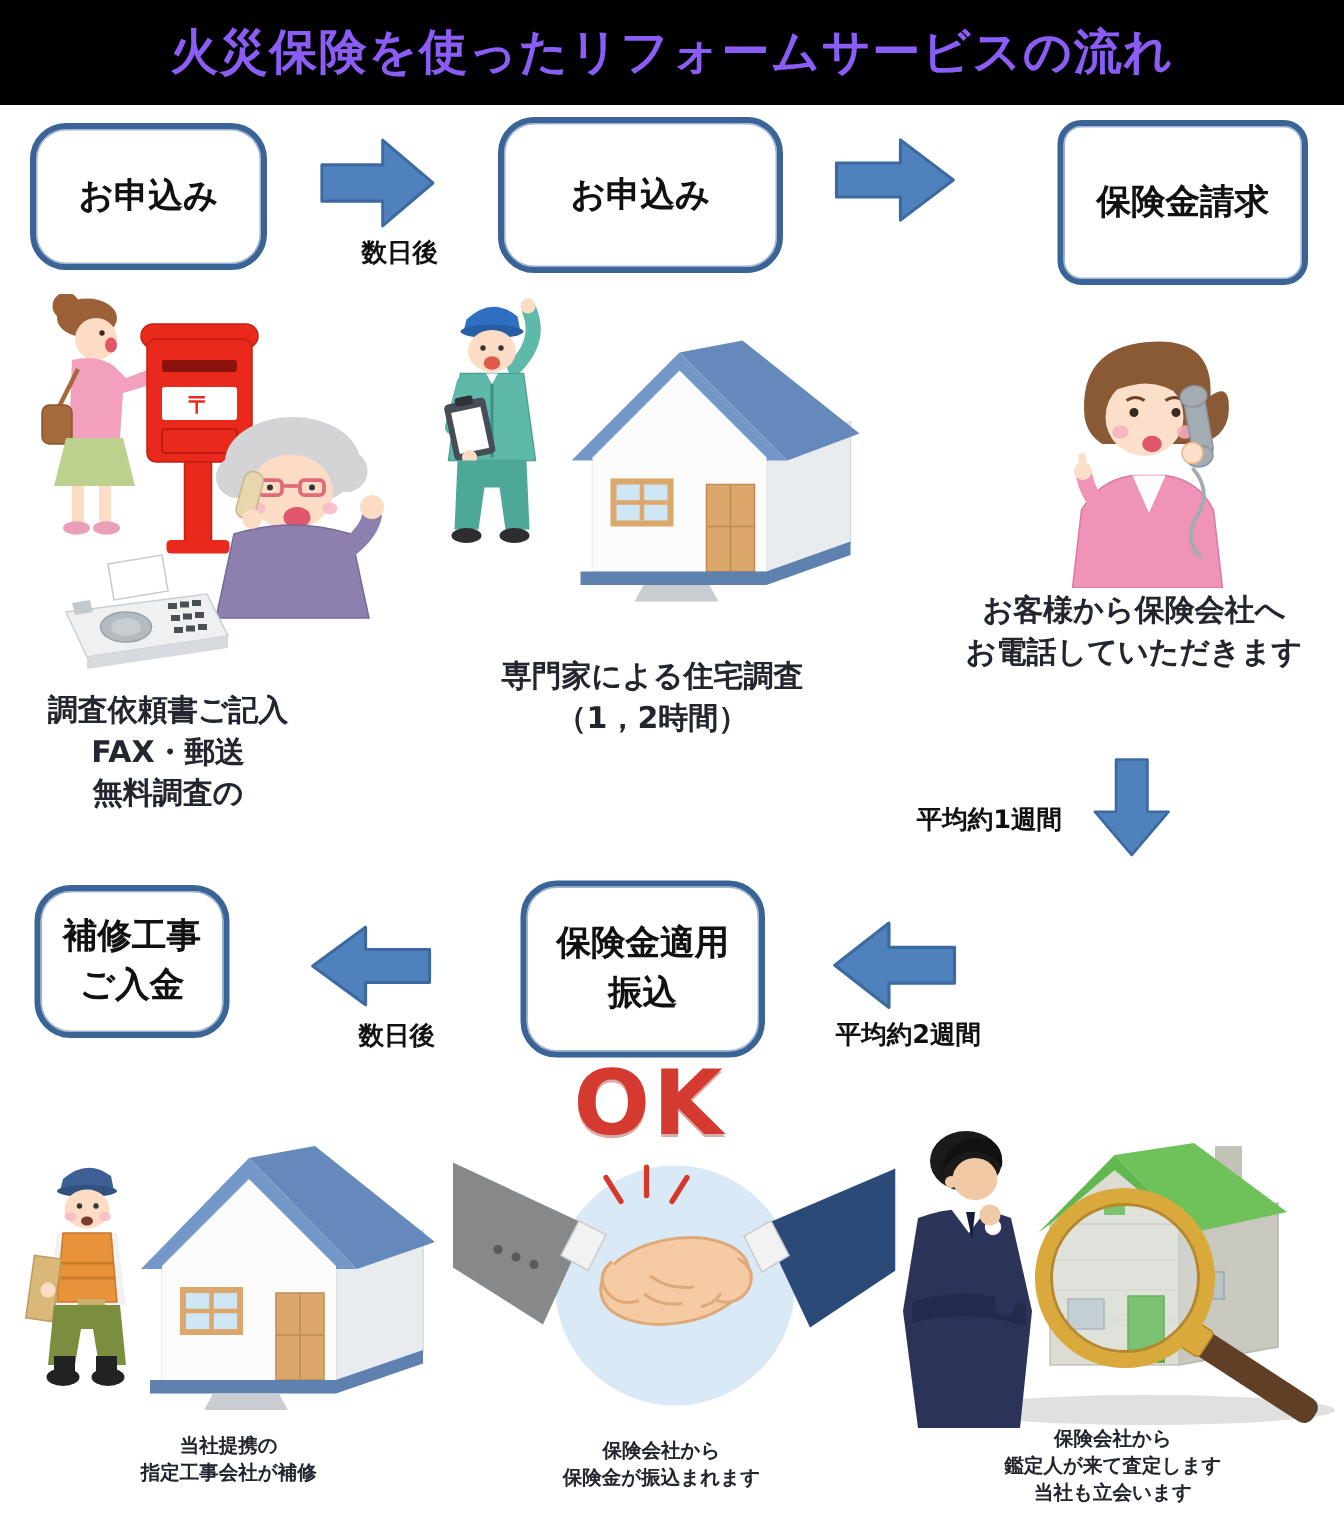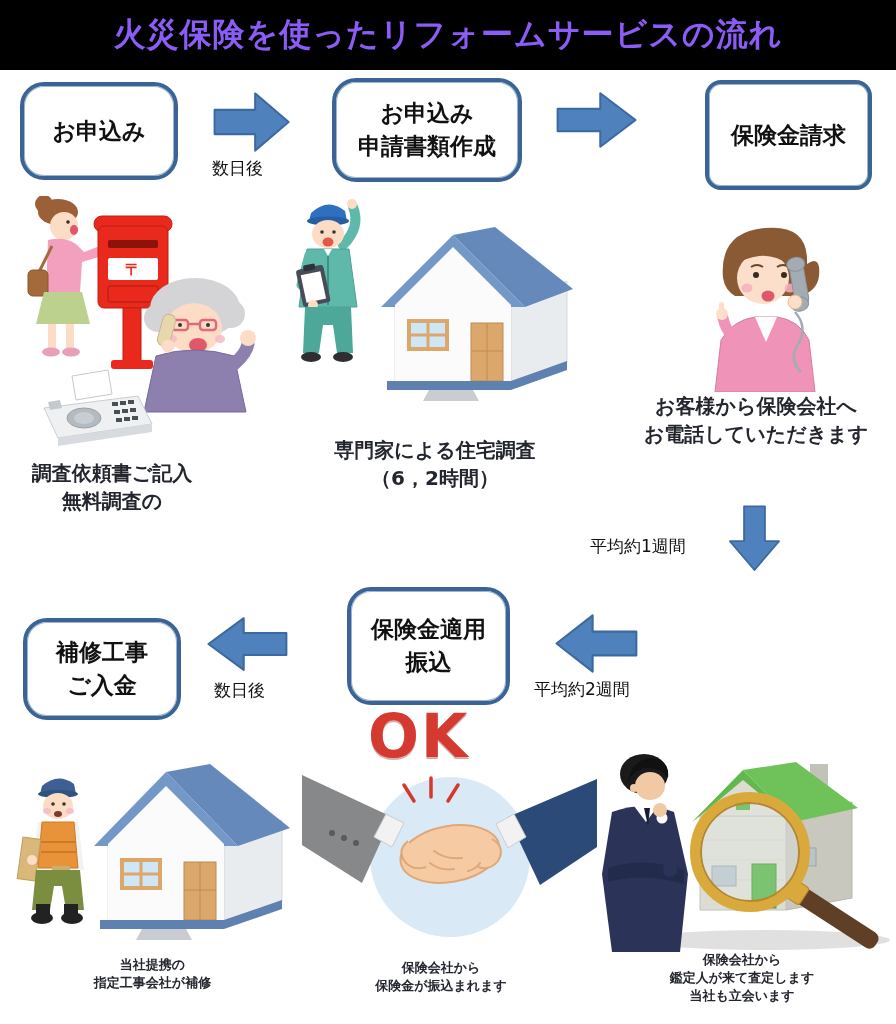--- a/index.html
+++ b/index.html
@@ -12,32 +12,32 @@
   .title-bar h1 { color:#8b5cf6; font-size:32px; font-weight:bold; white-space:nowrap; letter-spacing:1px; }
 
   .flow-box { position:absolute; background:#ffffff; border:4px solid #3a6496; border-radius:24px;
     display:flex; flex-direction:column; align-items:center; justify-content:center;
     text-align:center; font-weight:bold; color:#111111; font-size:23px; line-height:1.42;
     box-shadow:inset 0 0 0 1px #9db3cf; }
 
   .arrow { position:absolute; }
   .arrow svg { display:block; width:100%; height:100%; }
 
-  .arrow-label { position:absolute; font-weight:normal; font-size:17px; color:#111111;
-    text-align:left; white-space:nowrap; }
+  .arrow-label { position:absolute; font-weight:bold; font-size:17px; color:#111111;
+    text-align:right; white-space:nowrap; }
 
   .caption { position:absolute; font-weight:bold; color:#23262e; text-align:center;
     font-size:20px; line-height:1.38; }
   .caption.small { font-size:13px; }
 
   .illus { position:absolute; }
   .illus svg { display:block; width:100%; height:100%; }
 
   .ok-label { position:absolute; left:368px; top:700px; width:130px; height:72px;
-    color:#d43a2f; font-size:60px; font-weight:800; text-align:left; line-height:72px;
+    color:#d43a2f; font-size:60px; font-weight:800; text-align:center; line-height:72px;
     letter-spacing:2px; text-shadow:0 2px 0 rgba(140,20,12,0.35); }
 </style>
 </head>
 <body>
 
 <div class="stage">
 
   <div class="title-bar">
     <h1>火災保険を使ったリフォームサービスの流れ</h1>
   </div>
@@ -48,21 +48,20 @@
 
   <div class="arrow" style="left:213px; top:90px; width:78px; height:64px;">
     <svg viewBox="0 0 100 74" preserveAspectRatio="none">
       <polygon points="2,23 54,23 54,4 97,37 54,70 54,51 2,51" fill="#4f81bd" stroke="#3c69a0" stroke-width="2.5" stroke-linejoin="round"></polygon>
     </svg>
   </div>
   <div class="arrow-label" style="left:212px; top:157px; width:80px;">数日後</div>
 
   <div class="flow-box" style="left:332px; top:78px; width:190px; height:104px;">
     <div>お申込み</div>
-    <div>申請書類作成</div>
   </div>
 
   <div class="arrow" style="left:556px; top:90px; width:82px; height:60px;">
     <svg viewBox="0 0 100 74" preserveAspectRatio="none">
       <polygon points="2,23 54,23 54,4 97,37 54,70 54,51 2,51" fill="#4f81bd" stroke="#3c69a0" stroke-width="2.5" stroke-linejoin="round"></polygon>
     </svg>
   </div>
 
   <div class="flow-box" style="left:705px; top:80px; width:167px; height:110px;border-radius:16px;">
     <div>保険金請求</div>
@@ -221,39 +220,40 @@
             <ellipse cx="101" cy="84" rx="9" ry="7" fill="#a3abb3" stroke="#8a939c"></ellipse>
           </g>
           <circle cx="100" cy="82" r="7" fill="#fcdfca" stroke="#e8b88c"></circle>
         </g>
       </g>
     </svg>
   </div>
 
   <div class="caption" style="left:18px; top:460px; width:188px;">
     <div>調査依頼書ご記入</div>
+    <div>FAX・郵送</div>
     <div>無料調査の</div>
   </div>
   <div class="caption" style="left:305px; top:437px; width:260px;">
     <div>専門家による住宅調査</div>
-    <div>（6，2時間）</div>
+    <div>（1，2時間）</div>
   </div>
   <div class="caption" style="left:622px; top:393px; width:268px;">
     <div>お客様から保険会社へ</div>
     <div>お電話していただきます</div>
   </div>
 
   <div class="arrow" style="left:727px; top:505px; width:55px; height:67px;">
     <svg viewBox="0 0 74 100" preserveAspectRatio="none">
       <polygon points="23,2 51,2 51,54 70,54 37,97 4,54 23,54" fill="#4f81bd" stroke="#3c69a0" stroke-width="2.5" stroke-linejoin="round"></polygon>
     </svg>
   </div>
   <div class="arrow-label" style="left:590px; top:535px; width:118px;">平均約1週間</div>
 
-  <div class="flow-box" style="left:23px; top:618px; width:158px; height:102px;">
+  <div class="flow-box" style="left:23px; top:590px; width:130px; height:102px;">
     <div>補修工事</div>
     <div>ご入金</div>
   </div>
 
   <div class="arrow" style="left:206px; top:615px; width:82px; height:58px;">
     <svg viewBox="0 0 100 74" preserveAspectRatio="none">
       <polygon points="98,23 46,23 46,4 3,37 46,70 46,51 98,51" fill="#4f81bd" stroke="#3c69a0" stroke-width="2.5" stroke-linejoin="round"></polygon>
     </svg>
   </div>
   <div class="arrow-label" style="left:214px; top:679px; width:76px;">数日後</div>

